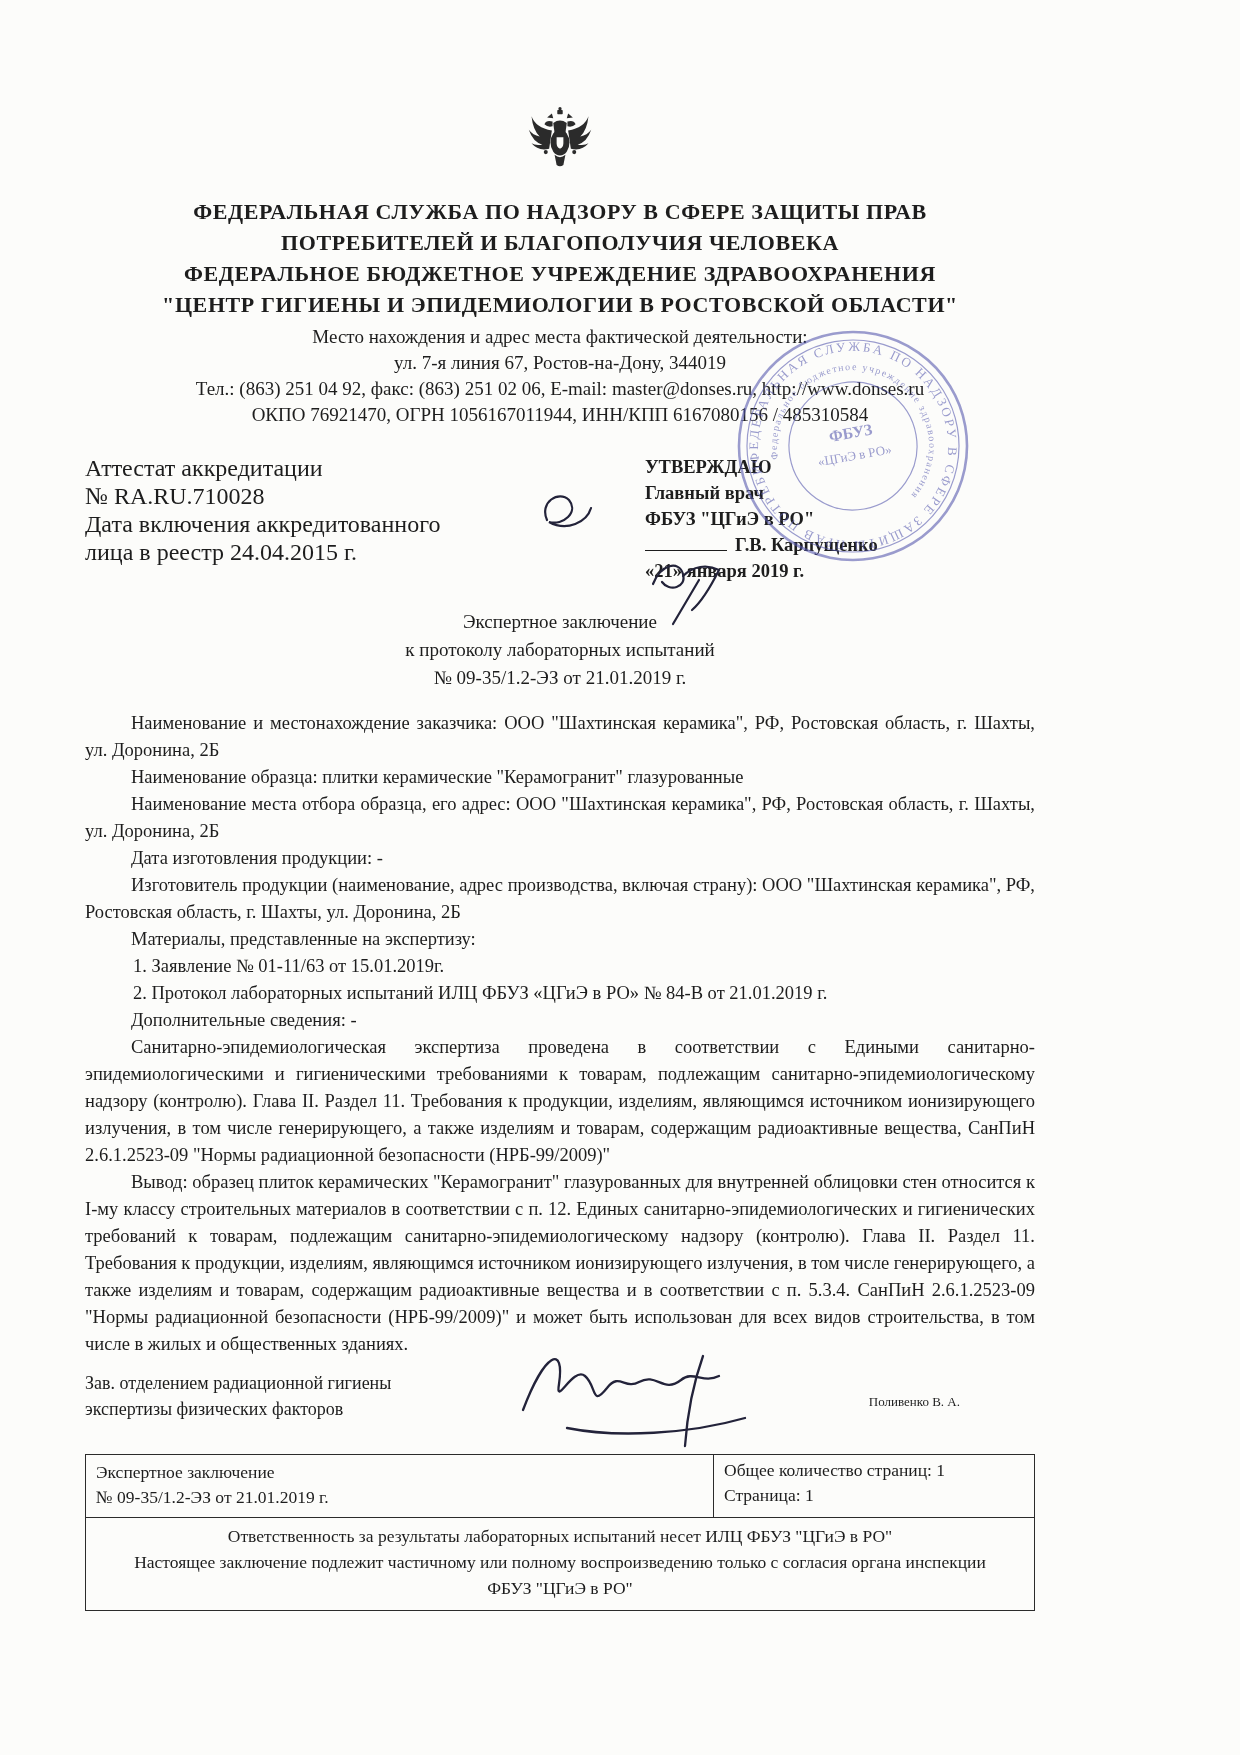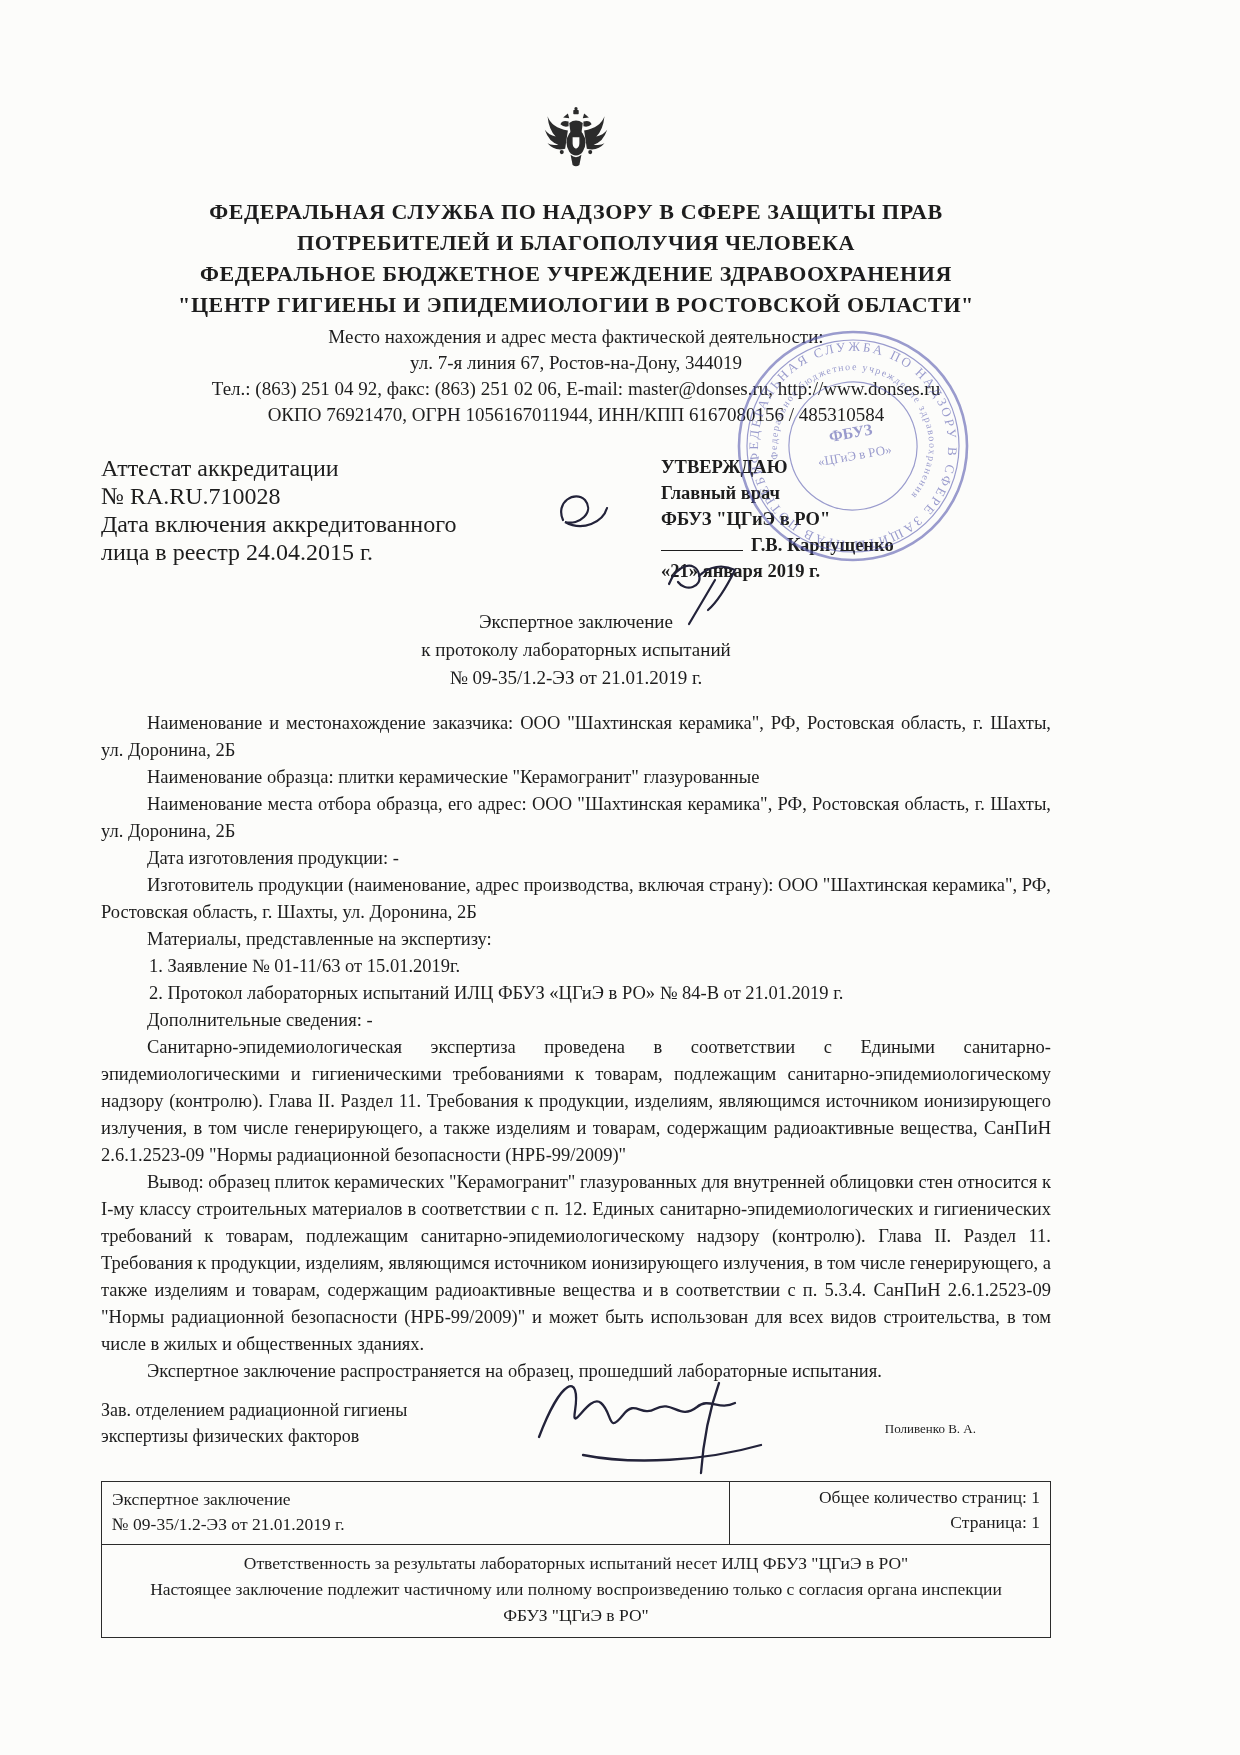--- a/index.html
+++ b/index.html
@@ -5,21 +5,21 @@
   html,body { margin:0; padding:0; background:#e8e8e6; }
   .page {
     position:relative;
     width:1240px; height:1755px;
     margin:0 auto;
     background:#fcfcfa;
     font-family:"Liberation Serif", serif;
     color:#1d1d1d;
     overflow:hidden;
   }
-  .content { position:absolute; left:101px; top:0; width:950px; }
+  .content { position:absolute; left:85px; top:0; width:950px; }
 
   
   .emblem { display:block; margin:106px auto 10px; width:70px; height:80px; }
 
   
   .org-title { text-align:center; font-weight:bold; font-size:22px; line-height:31px; letter-spacing:0.6px; }
   .addr-block { text-align:center; font-size:19px; line-height:26px; margin-top:4px; }
 
   
   .info-row { display:flex; margin-top:26px; }
@@ -39,21 +39,21 @@
   
   .sign-area { position:relative; margin-top:12px; height:80px; }
   .sign-left { font-size:18px; line-height:26px; }
   .sign-name { position:absolute; right:75px; top:24px; font-size:13px; }
   .big-signature { position:absolute; left:420px; top:-40px; pointer-events:none; }
 
   
   .footer-table { margin-top:4px; border:1.5px solid #2b2b2b; font-size:17.5px; background:transparent; }
   .ft-top { display:flex; border-bottom:1.5px solid #2b2b2b; }
   .ft-left { flex:1; padding:5px 10px 7px; line-height:25px; border-right:1.5px solid #2b2b2b; }
-  .ft-right { width:300px; padding:3px 10px 6px; text-align:right; line-height:25px; }
+  .ft-right { width:300px; padding:3px 10px 6px; text-align:left; line-height:25px; }
   .ft-notes { padding:5px 16px 9px; text-align:center; line-height:26px; }
 
   
   .stamp { position:absolute; left:733px; top:326px; opacity:0.58; transform:rotate(-10deg); pointer-events:none; }
   svg text { font-family:"Liberation Serif", serif; }
 </style>
 </head>
 <body>
 
 <div class="page">
@@ -130,21 +130,20 @@
       <p>Наименование образца: плитки керамические "Керамогранит" глазурованные</p>
       <p>Наименование места отбора образца, его адрес: ООО "Шахтинская керамика", РФ, Ростовская область, г. Шахты, ул. Доронина, 2Б</p>
       <p>Дата изготовления продукции: -</p>
       <p>Изготовитель продукции (наименование, адрес производства, включая страну): ООО "Шахтинская керамика", РФ, Ростовская область, г. Шахты, ул. Доронина, 2Б</p>
       <p>Материалы, представленные на экспертизу:</p>
       <p class="mat-item">1.  Заявление № 01-11/63 от 15.01.2019г.</p>
       <p class="mat-item">2.  Протокол лабораторных испытаний ИЛЦ ФБУЗ «ЦГиЭ в РО» № 84-В от 21.01.2019 г.</p>
       <p>Дополнительные сведения: -</p>
       <p>Санитарно-эпидемиологическая экспертиза проведена в соответствии с Едиными санитарно-эпидемиологическими и гигиеническими требованиями к товарам, подлежащим санитарно-эпидемиологическому надзору (контролю). Глава II. Раздел 11. Требования к продукции, изделиям, являющимся источником ионизирующего излучения, в том числе генерирующего, а также изделиям и товарам, содержащим радиоактивные вещества, СанПиН 2.6.1.2523-09 "Нормы радиационной безопасности (НРБ-99/2009)"</p>
       <p>Вывод: образец плиток керамических "Керамогранит" глазурованных для внутренней облицовки стен относится к I-му классу строительных материалов в соответствии с п. 12. Единых санитарно-эпидемиологических и гигиенических требований к товарам, подлежащим санитарно-эпидемиологическому надзору (контролю). Глава II. Раздел 11. Требования к продукции, изделиям, являющимся источником ионизирующего излучения, в том числе генерирующего, а также изделиям и товарам, содержащим радиоактивные вещества и в соответствии с п. 5.3.4. СанПиН 2.6.1.2523-09 "Нормы радиационной безопасности (НРБ-99/2009)" и может быть использован для всех видов строительства, в том числе в жилых и общественных зданиях.</p>
-      <p>Экспертное заключение распространяется на образец, прошедший лабораторные испытания.</p>
     </div>
 
     <div class="sign-area">
       <div class="sign-left">
         <div>Зав. отделением радиационной гигиены</div>
         <div>экспертизы физических факторов</div>
       </div>
       <svg class="big-signature" width="290" height="130" viewBox="0 0 290 130" aria-hidden="true">
         <g fill="none" stroke="#23233a" stroke-width="2.3" stroke-linecap="round">
           <path d="M18 80 C 40 22, 60 14, 54 54 C 50 78, 68 36, 80 46 C 92 56, 86 78, 102 58 C 114 42, 120 60, 134 52 C 152 42, 158 64, 176 50 C 188 40, 198 54, 214 46"></path>

